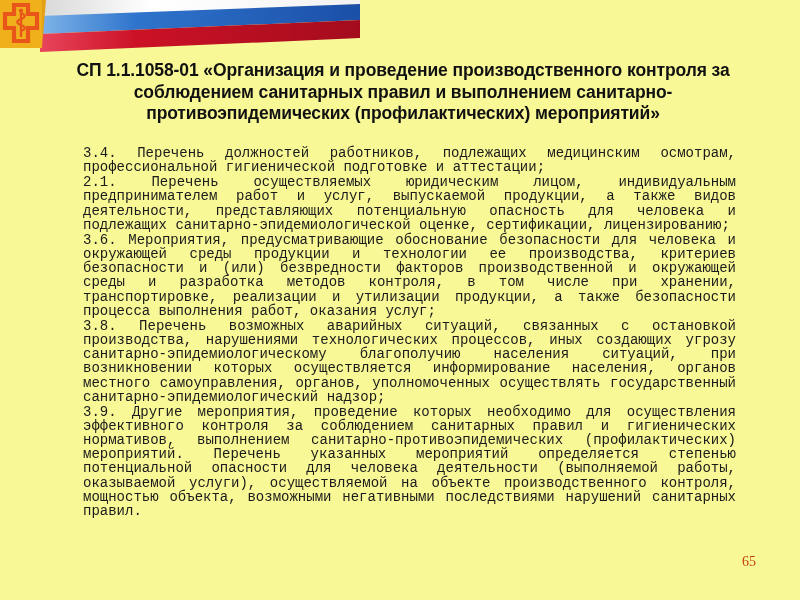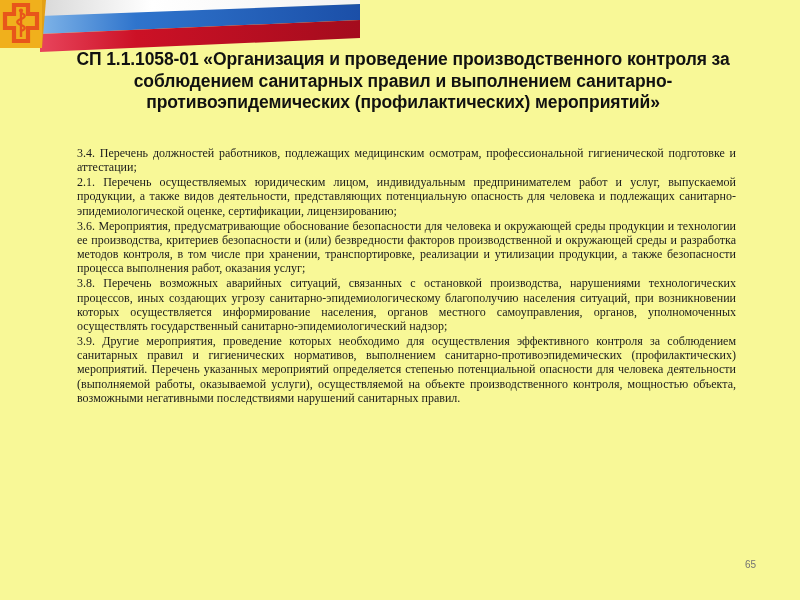--- a/index.html
+++ b/index.html
@@ -49,54 +49,54 @@
 
   
   .title-block {
     position: absolute;
     top: 48px;
     left: 48px;
     width: 710px;
     text-align: center;
   }
   .title-text {
-    margin: 1px;
+    margin: 12px;
     font-family: "Liberation Sans", sans-serif;
     font-weight: bold;
     font-size: 17.5px;
     line-height: 21.5px;
     color: #111111;
     letter-spacing: -0.1px;
   }
 
   
   .body-block {
     position: absolute;
     top: 146px;
     left: 68px;
     width: 668px;
   }
   .para {
-    margin: 0 0 1px 9px;
-    font-family: Liberation Serif, serif;
-    font-size: 12px;
+    margin: 0 0 1px 15px;
+    font-family: Liberation Mono, monospace;
+    font-size: 14px;
     line-height: 14.15px;
     color: #1b1b1b;
     text-align: justify;
     text-justify: inter-word;
   }
 
   
   .slide-number {
     position: absolute;
     right: 44px;
     bottom: 30px;
-    font-family: Liberation Sans, sans-serif;
-    font-size: 10px;
-    color: #737373;
+    font-family: Liberation Serif, serif;
+    font-size: 14px;
+    color: #c2410c;
   }
 </style>
 </head>
 <body>
 
 <div id="slide">
 
   <div class="header-deco">
     <svg width="360" height="62" viewBox="0 0 360 62" xmlns="http://www.w3.org/2000/svg" aria-hidden="true">
       <defs>

